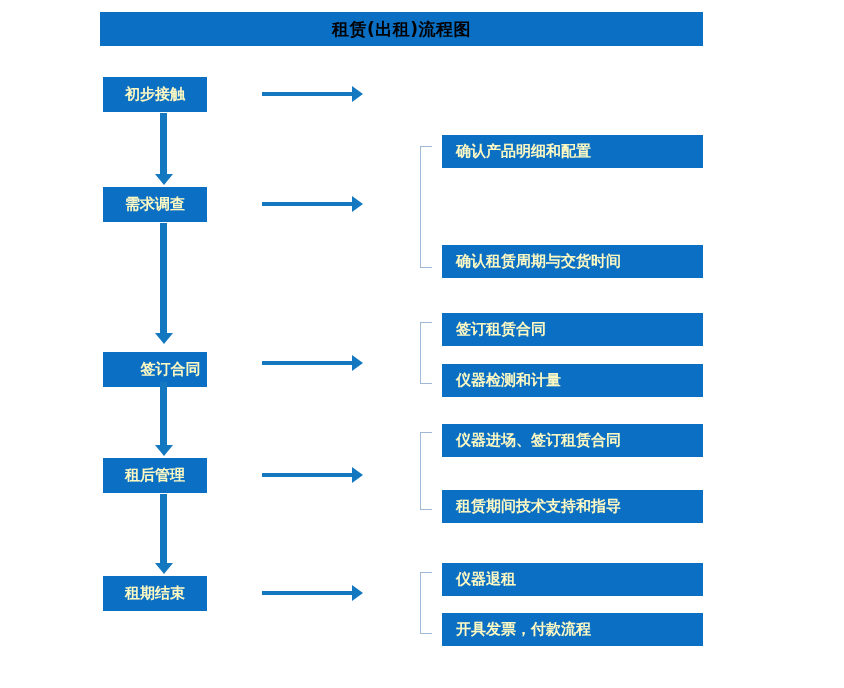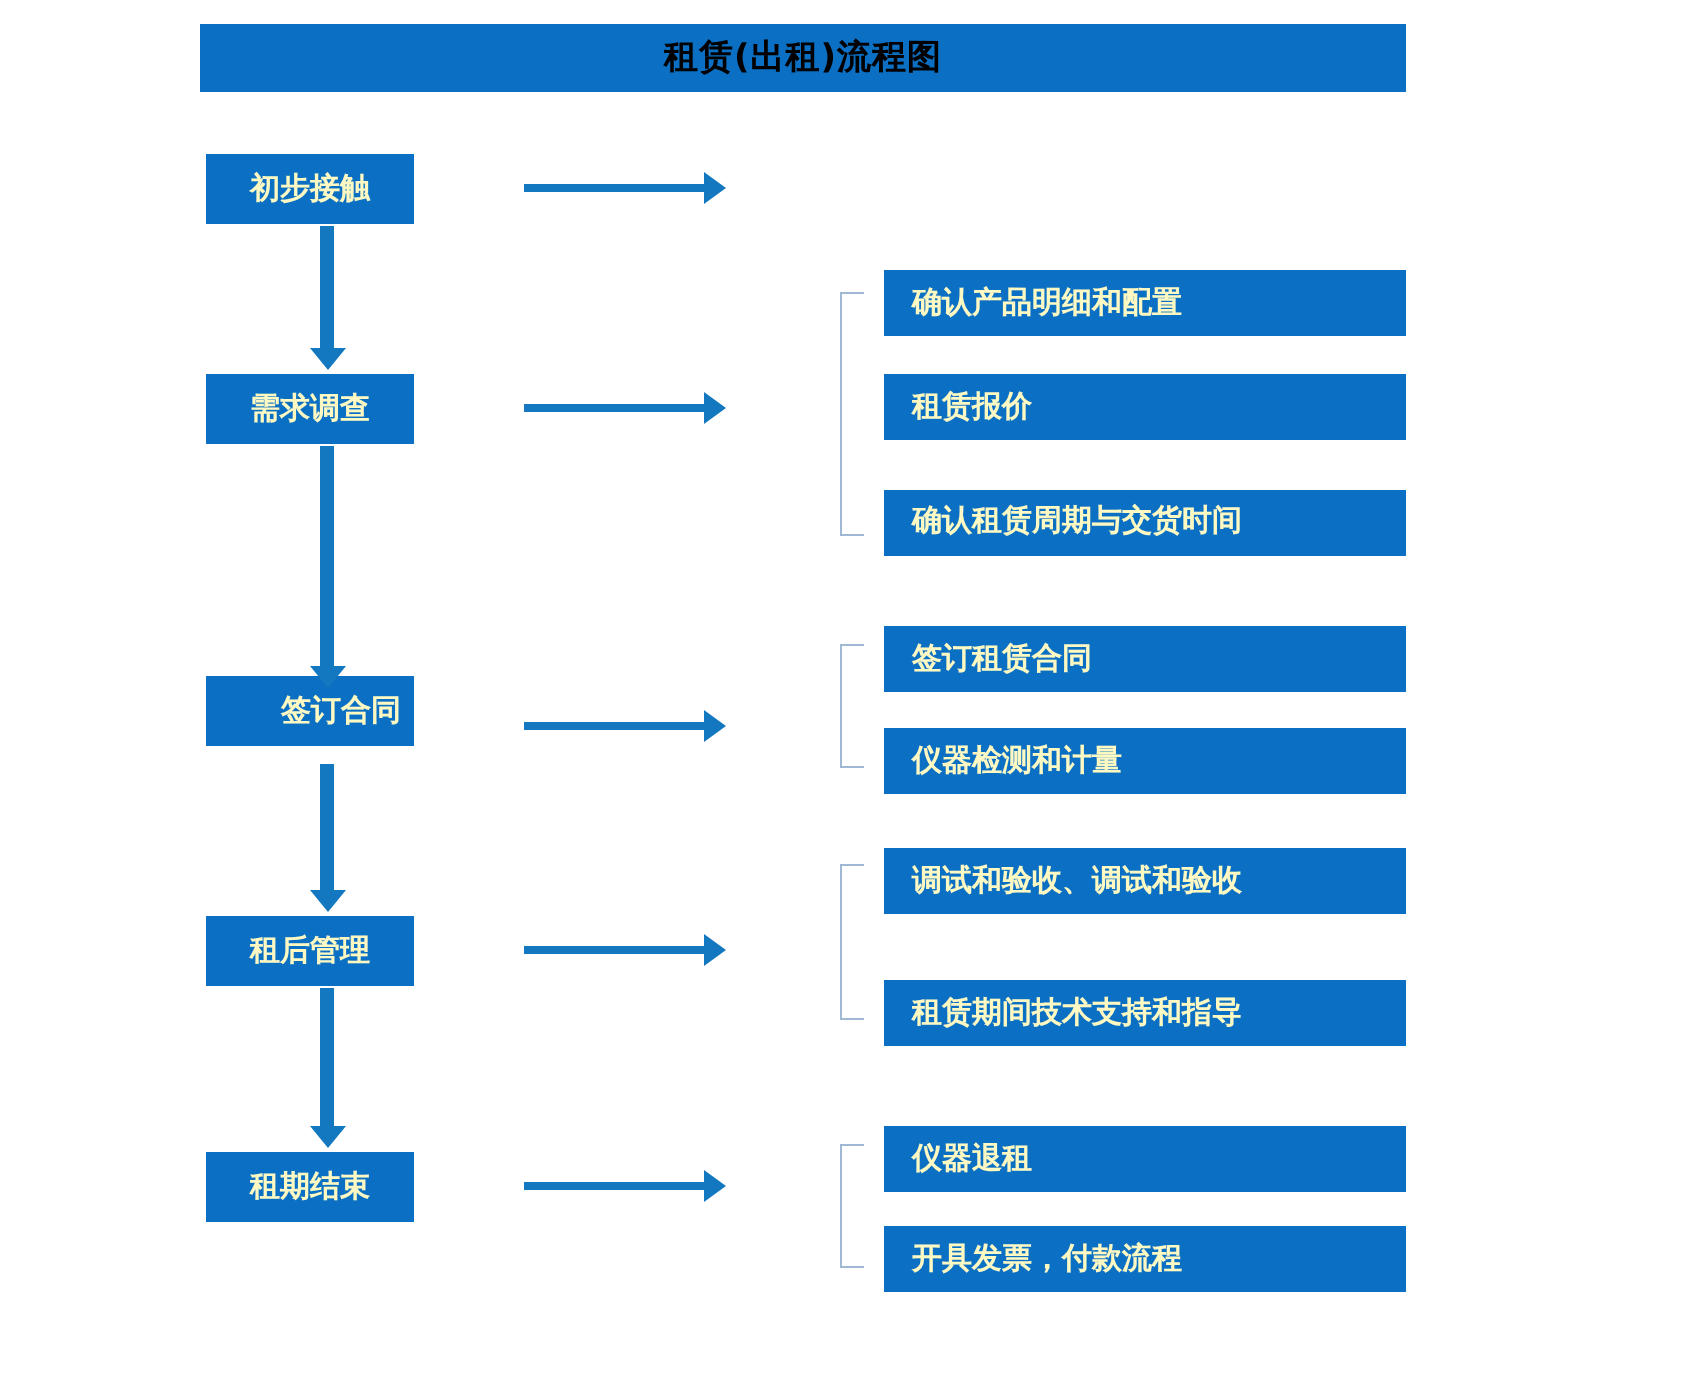--- a/index.html
+++ b/index.html
@@ -138,21 +138,21 @@
   <div class="title-bar">
     <span class="title-text">租赁(出租)流程图</span>
   </div>
 
   <div class="node stage" style="top:77px;">
     <span class="node-label">初步接触</span>
   </div>
   <div class="node stage" style="top:187px;">
     <span class="node-label">需求调查</span>
   </div>
-  <div class="node stage" style="top:338px;padding-left:31px;">
+  <div class="node stage" style="top:352px;padding-left:31px;">
     <span class="node-label">签订合同</span>
   </div>
   <div class="node stage" style="top:458px;">
     <span class="node-label">租后管理</span>
   </div>
   <div class="node stage" style="top:576px;">
     <span class="node-label">租期结束</span>
   </div>
 
   <div class="arrow-v" style="left:155px; top:113px; height:72px;">
@@ -194,34 +194,31 @@
   </div>
 
   <div class="bracket" style="top:146px; height:122px;"></div>
   <div class="bracket" style="top:322px; height:62px;"></div>
   <div class="bracket" style="top:432px; height:78px;"></div>
   <div class="bracket" style="top:572px; height:62px;"></div>
 
   <div class="node detail" style="top:135px;">
     <span class="node-label">确认产品明细和配置</span>
   </div>
-  <div class="node detail" style="top:187px;">
-    <span class="node-label">租赁报价</span>
-  </div>
   <div class="node detail" style="top:245px;font-family:Liberation Serif, serif;">
     <span class="node-label">确认租赁周期与交货时间</span>
   </div>
   <div class="node detail" style="top:313px;align-items:center;">
     <span class="node-label">签订租赁合同</span>
   </div>
   <div class="node detail" style="top:364px;">
     <span class="node-label">仪器检测和计量</span>
   </div>
   <div class="node detail" style="top:424px;">
-    <span class="node-label">调试和验收、调试和验收</span>
+    <span class="node-label">仪器进场、签订租赁合同</span>
   </div>
   <div class="node detail" style="top:490px;">
     <span class="node-label">租赁期间技术支持和指导</span>
   </div>
   <div class="node detail" style="top:563px;">
     <span class="node-label">仪器退租</span>
   </div>
   <div class="node detail" style="top:613px;">
     <span class="node-label">开具发票，付款流程</span>
   </div>

